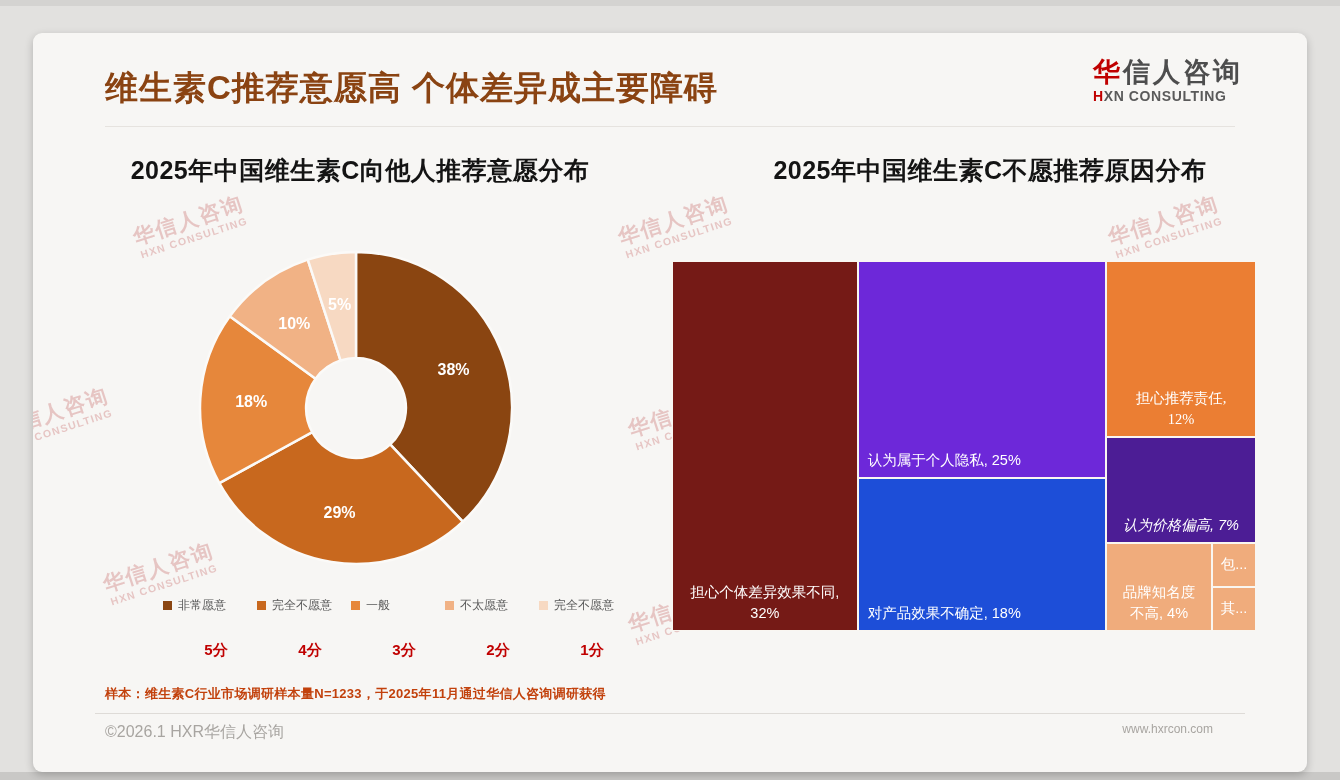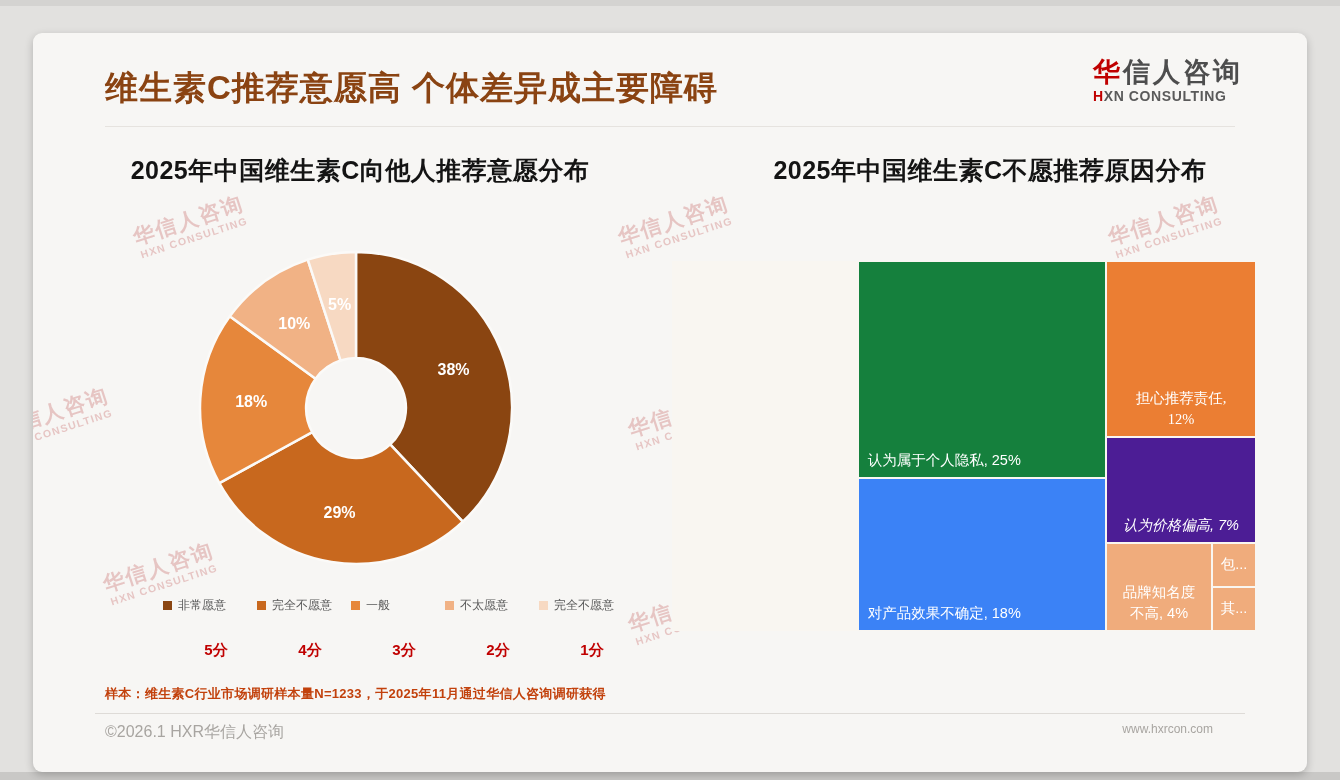--- a/index.html
+++ b/index.html
@@ -160,24 +160,27 @@
       <div class="score-row" id="score-row">
           <div class="score-item">5分</div>
           <div class="score-item">4分</div>
           <div class="score-item">3分</div>
           <div class="score-item">2分</div>
           <div class="score-item">1分</div>
         </div>
 
       <div class="chart-title right">2025年中国维生素C不愿推荐原因分布</div>
       <div class="treemap" id="treemap">
-          <div class="tm-cell" style="left: 31.8%; top: 0%; width: 42.5%; height: 58.6%; background: #15803d;">
+          <div class="tm-cell" style="left: 0%; top: 0%; width: 31.8%; height: 100%; background: rgb(117, 26, 22);">
+            <div class="tm-label">担心个体差异效果不同,<br>32%</div>
+          </div>
+          <div class="tm-cell" style="left: 31.8%; top: 0%; width: 42.5%; height: 58.6%; background: #6d28d9;">
             <div class="tm-label tm-left">认为属于个人隐私, 25%</div>
           </div>
-          <div class="tm-cell" style="left: 31.8%; top: 58.6%; width: 42.5%; height: 41.4%; background: #3b82f6;">
+          <div class="tm-cell" style="left: 31.8%; top: 58.6%; width: 42.5%; height: 41.4%; background: #1d4ed8;">
             <div class="tm-label tm-left">对产品效果不确定, 18%</div>
           </div>
           <div class="tm-cell" style="left: 74.3%; top: 0%; width: 25.7%; height: 47.6%; background: rgb(235, 126, 51); font-family: Liberation Serif, serif;">
             <div class="tm-label">担心推荐责任,<br>12%</div>
           </div>
           <div class="tm-cell" style="left: 74.3%; top: 47.6%; width: 25.7%; height: 28.6%; background: #4c1d95; font-style: italic;">
             <div class="tm-label">认为价格偏高, 7%</div>
           </div>
           <div class="tm-cell" style="left: 74.3%; top: 76.2%; width: 18.2%; height: 23.8%; background: rgb(240, 172, 124);">
             <div class="tm-label">品牌知名度<br>不高, 4%</div>

